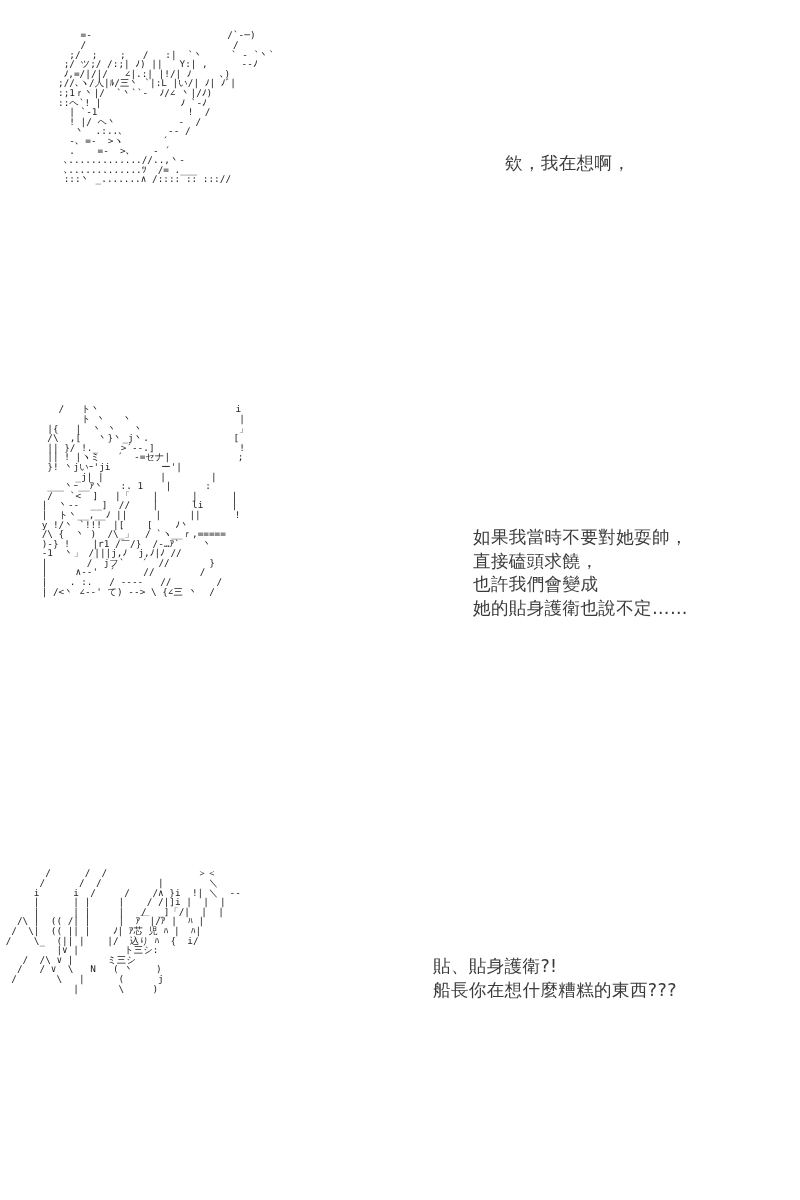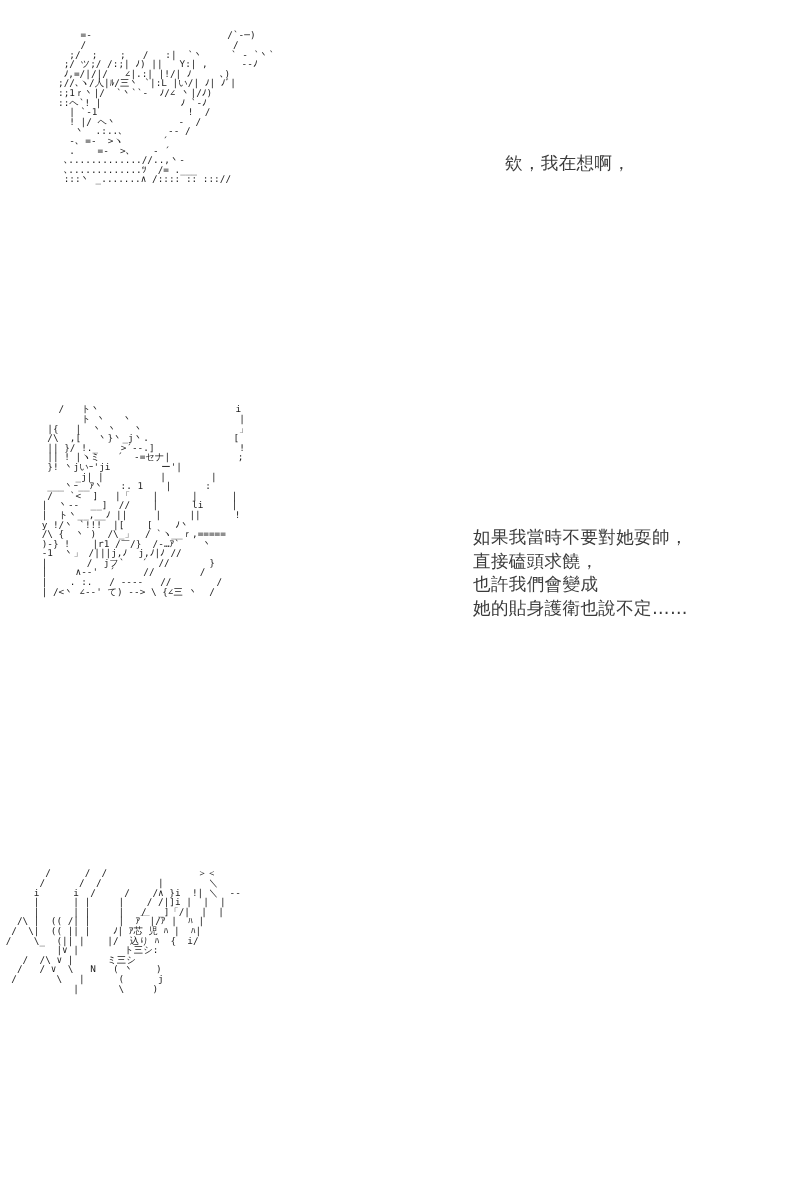--- a/index.html
+++ b/index.html
@@ -114,14 +114,16 @@
       |      | |     |   /  _]「/|  |  |
    /\ |  (( /| |     |  ｱ￣|/ｱ |  ﾊ |
   /  \|  (( || |    ﾉ| ｱ芯 児 ﾊ |  ﾊ|
  /    \_  (|| |    |/  込り ﾊ  {  i/
           |∨ |        ト三シ:
     /  /\ ∨ |      ミ三シ
    /   / ∨  \   N   ( 丶    )
   /       \   |      (      j
              |       \     )</pre>
 
+  <div class="dialogue" id="dlg-3">貼、貼身護衛?!
+船長你在想什麼糟糕的東西???</div>
 
 </div>
 
 </body></html>

